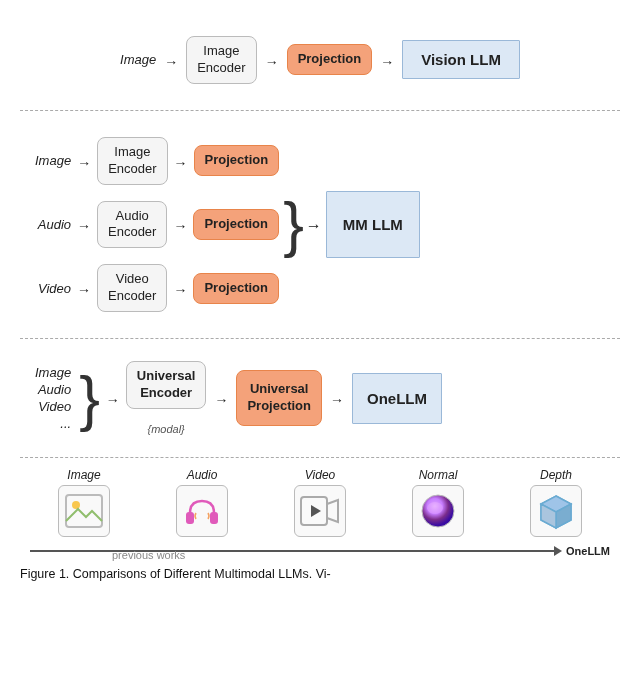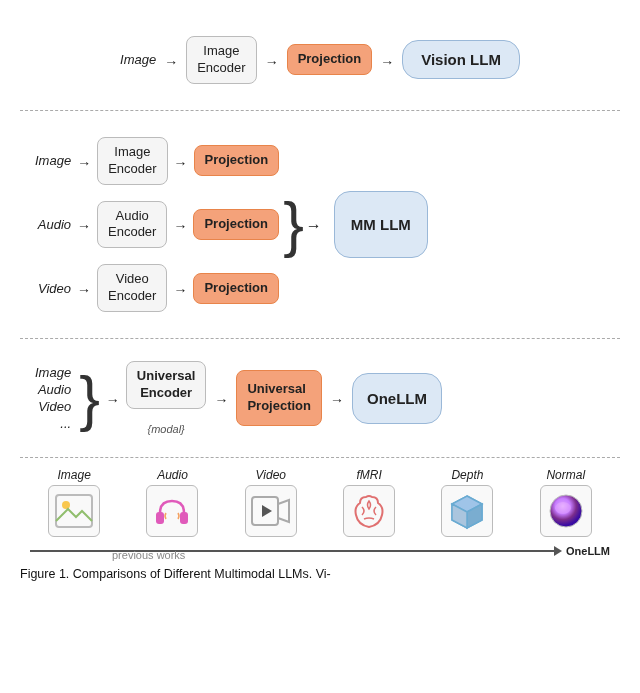--- a/index.html
+++ b/index.html
@@ -58,29 +58,30 @@
       text-align: center;
       font-size: 13px;
       line-height: 1.3;
     }
 
     .box-orange {
       background: #f4a27a;
       border: 1.5px solid #e8844a;
       border-radius: 8px;
       padding: 6px 10px;
+      text-align: center;
       font-size: 13px;
       font-weight: bold;
       line-height: 1.3;
     }
 
     .box-blue {
       background: #dce8f5;
       border: 1.5px solid #9ab8d8;
-      border-radius: 16px;
+      border-radius: 1px;
       padding: 10px 18px;
       text-align: right;
       font-size: 15px;
       font-weight: bold;
     }
 
     
     .section1 {
       display: flex;
       align-items: center;
@@ -240,21 +241,21 @@
           <span class="arrow">→</span>
           <div class="box-orange">Projection</div>
         </div>
       </div>
 
       <div style="display:flex;align-items:center;margin-left:4px;">
         <span style="font-size:62px;font-weight:100;line-height:1;color:#333;margin-right:0;">}</span>
         <span class="arrow" style="font-size:16px;margin-left:2px;">→</span>
       </div>
 
-      <div class="box-blue" style="padding: 24px 16px;margin-left:12px;">
+      <div class="box-blue" style="padding: 24px 16px;margin-left:4px;">
         <span>MM LLM</span>
       </div>
     </div>
   </div>
 
   <div class="section" style="border-bottom:none;">
     <div class="section3">
 
       <div class="section3-left">
         <span class="label-text">Image</span>
@@ -316,66 +317,53 @@
           <svg width="40" height="34" viewBox="0 0 40 34">
             <rect x="1" y="3" width="26" height="28" rx="3" fill="none" stroke="#aaa" stroke-width="2"></rect>
             <polygon points="11,11 11,23 21,17" fill="#555"></polygon>
             <polyline points="27,10 38,6 38,28 27,24" fill="none" stroke="#aaa" stroke-width="2"></polyline>
           </svg>
         </div>
       </div>
 
 
 
-      <div class="icon-item">
-        <span class="icon-label">fMRI</span>
-        <div class="icon-box">
-          <svg width="38" height="40" viewBox="0 0 38 40">
-
-            <path d="M19,36 Q8,34 6,24 Q4,16 10,12 Q10,6 16,6 Q19,4 22,6 Q28,6 28,12 Q34,16 32,24 Q30,34 19,36Z" fill="none" stroke="#e07070" stroke-width="2"></path>
-            <path d="M19,10 Q16,14 19,18 Q22,14 19,10Z" fill="none" stroke="#e07070" stroke-width="1.5"></path>
-            <path d="M12,16 Q16,20 12,24" fill="none" stroke="#e07070" stroke-width="1.5"></path>
-            <path d="M26,16 Q22,20 26,24" fill="none" stroke="#e07070" stroke-width="1.5"></path>
-            <path d="M14,28 Q19,26 24,28" fill="none" stroke="#e07070" stroke-width="1.5"></path>
-          </svg>
-        </div>
-      </div>
-
-      <div class="icon-item">
-        <span class="icon-label">Depth</span>
-        <div class="icon-box">
-          <svg width="38" height="38" viewBox="0 0 38 38">
-
-            <polygon points="19,4 34,12 34,28 19,36 4,28 4,12" fill="#c8dff5" stroke="#6aabd2" stroke-width="1.5"></polygon>
-            <polygon points="19,4 34,12 19,20 4,12" fill="#9fc4e8" stroke="#6aabd2" stroke-width="1.5"></polygon>
-            <polygon points="19,20 34,12 34,28 19,36" fill="#7aadd0" stroke="#6aabd2" stroke-width="1.5"></polygon>
-            <polygon points="19,20 4,12 4,28 19,36" fill="#aac5de" stroke="#6aabd2" stroke-width="1.5"></polygon>
-          </svg>
-        </div>
-      </div>
 
       <div class="icon-item">
         <span class="icon-label">Normal</span>
         <div class="icon-box">
           <svg width="38" height="38" viewBox="0 0 38 38">
 
             <circle cx="19" cy="19" r="16" fill="url(#normgrad)" stroke="#bbb" stroke-width="1"></circle>
             <defs>
               <radialGradient id="normgrad" cx="40%" cy="35%" r="60%">
                 <stop offset="0%" stop-color="#e0aaff"></stop>
                 <stop offset="40%" stop-color="#c77dff"></stop>
                 <stop offset="70%" stop-color="#7b2d8b"></stop>
                 <stop offset="100%" stop-color="#3a0ca3"></stop>
               </radialGradient>
             </defs>
             <ellipse cx="16" cy="16" rx="8" ry="6" fill="rgba(255,200,255,0.25)"></ellipse>
           </svg>
         </div>
       </div>
 
+      <div class="icon-item">
+        <span class="icon-label">Depth</span>
+        <div class="icon-box">
+          <svg width="38" height="38" viewBox="0 0 38 38">
+
+            <polygon points="19,4 34,12 34,28 19,36 4,28 4,12" fill="#c8dff5" stroke="#6aabd2" stroke-width="1.5"></polygon>
+            <polygon points="19,4 34,12 19,20 4,12" fill="#9fc4e8" stroke="#6aabd2" stroke-width="1.5"></polygon>
+            <polygon points="19,20 34,12 34,28 19,36" fill="#7aadd0" stroke="#6aabd2" stroke-width="1.5"></polygon>
+            <polygon points="19,20 4,12 4,28 19,36" fill="#aac5de" stroke="#6aabd2" stroke-width="1.5"></polygon>
+          </svg>
+        </div>
+      </div>
+
     </div>
 
     <div class="timeline-bar" style="padding:4px 10px;position:relative;margin-top:2px;">
       <div class="timeline-line"></div>
       <div class="timeline-arrow"></div>
       <span style="font-size:11px;font-weight:bold;margin-left:4px;">OneLLM</span>
       <span style="font-size:11px;color:#888;position:absolute;left:92px;bottom:0;">previous works</span>
     </div>
 
   </div>

